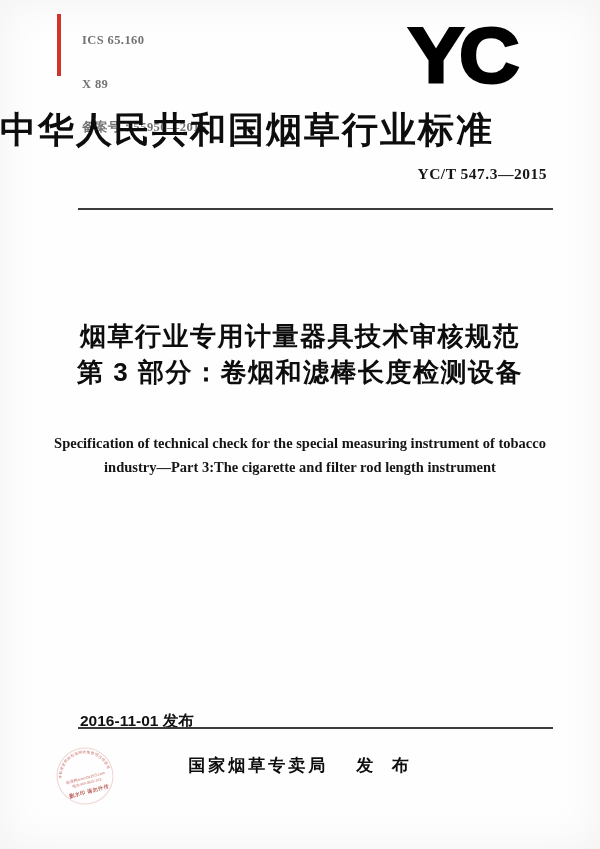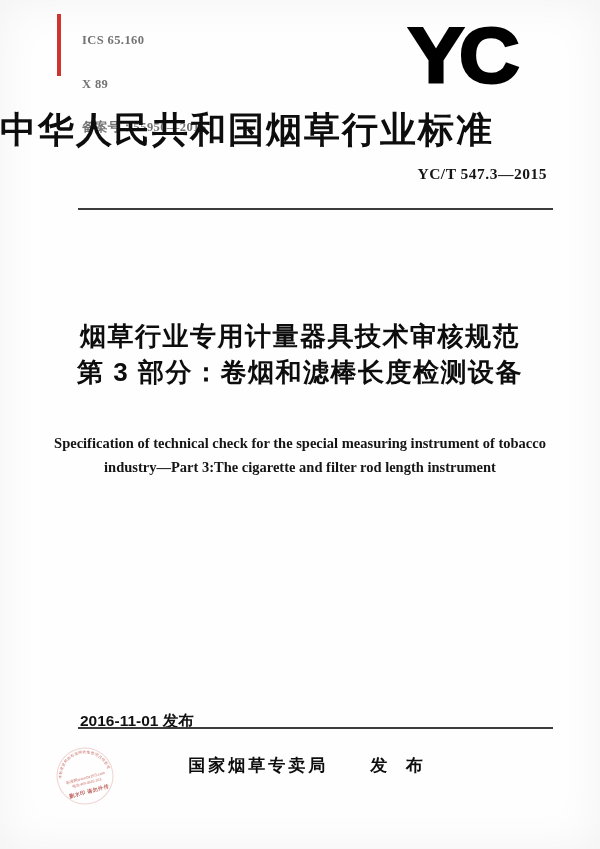--- a/index.html
+++ b/index.html
@@ -75,21 +75,21 @@
   .date-impl{
     position:absolute;right:47px;top:705px;
     font-weight:bold;font-size:15.5px;color:#111;white-space:pre;
   }
   
   .publisher-row{
     position:absolute;left:0;top:754px;width:600px;
     display:flex;justify-content:center;align-items:baseline;gap:28px;
     font-weight:bold;font-size:17px;letter-spacing:3px;color:#0d0d0d;
   }
-  .publisher-row span{white-space:pre;margin-left:14px;}
+  .publisher-row span{white-space:pre;}
   
   .stamp{
     position:absolute;left:54px;top:745px;width:62px;height:62px;
     transform:rotate(-15deg);opacity:0.9;
   }
 </style>
 </head>
 <body>
 
 <div class="page">

